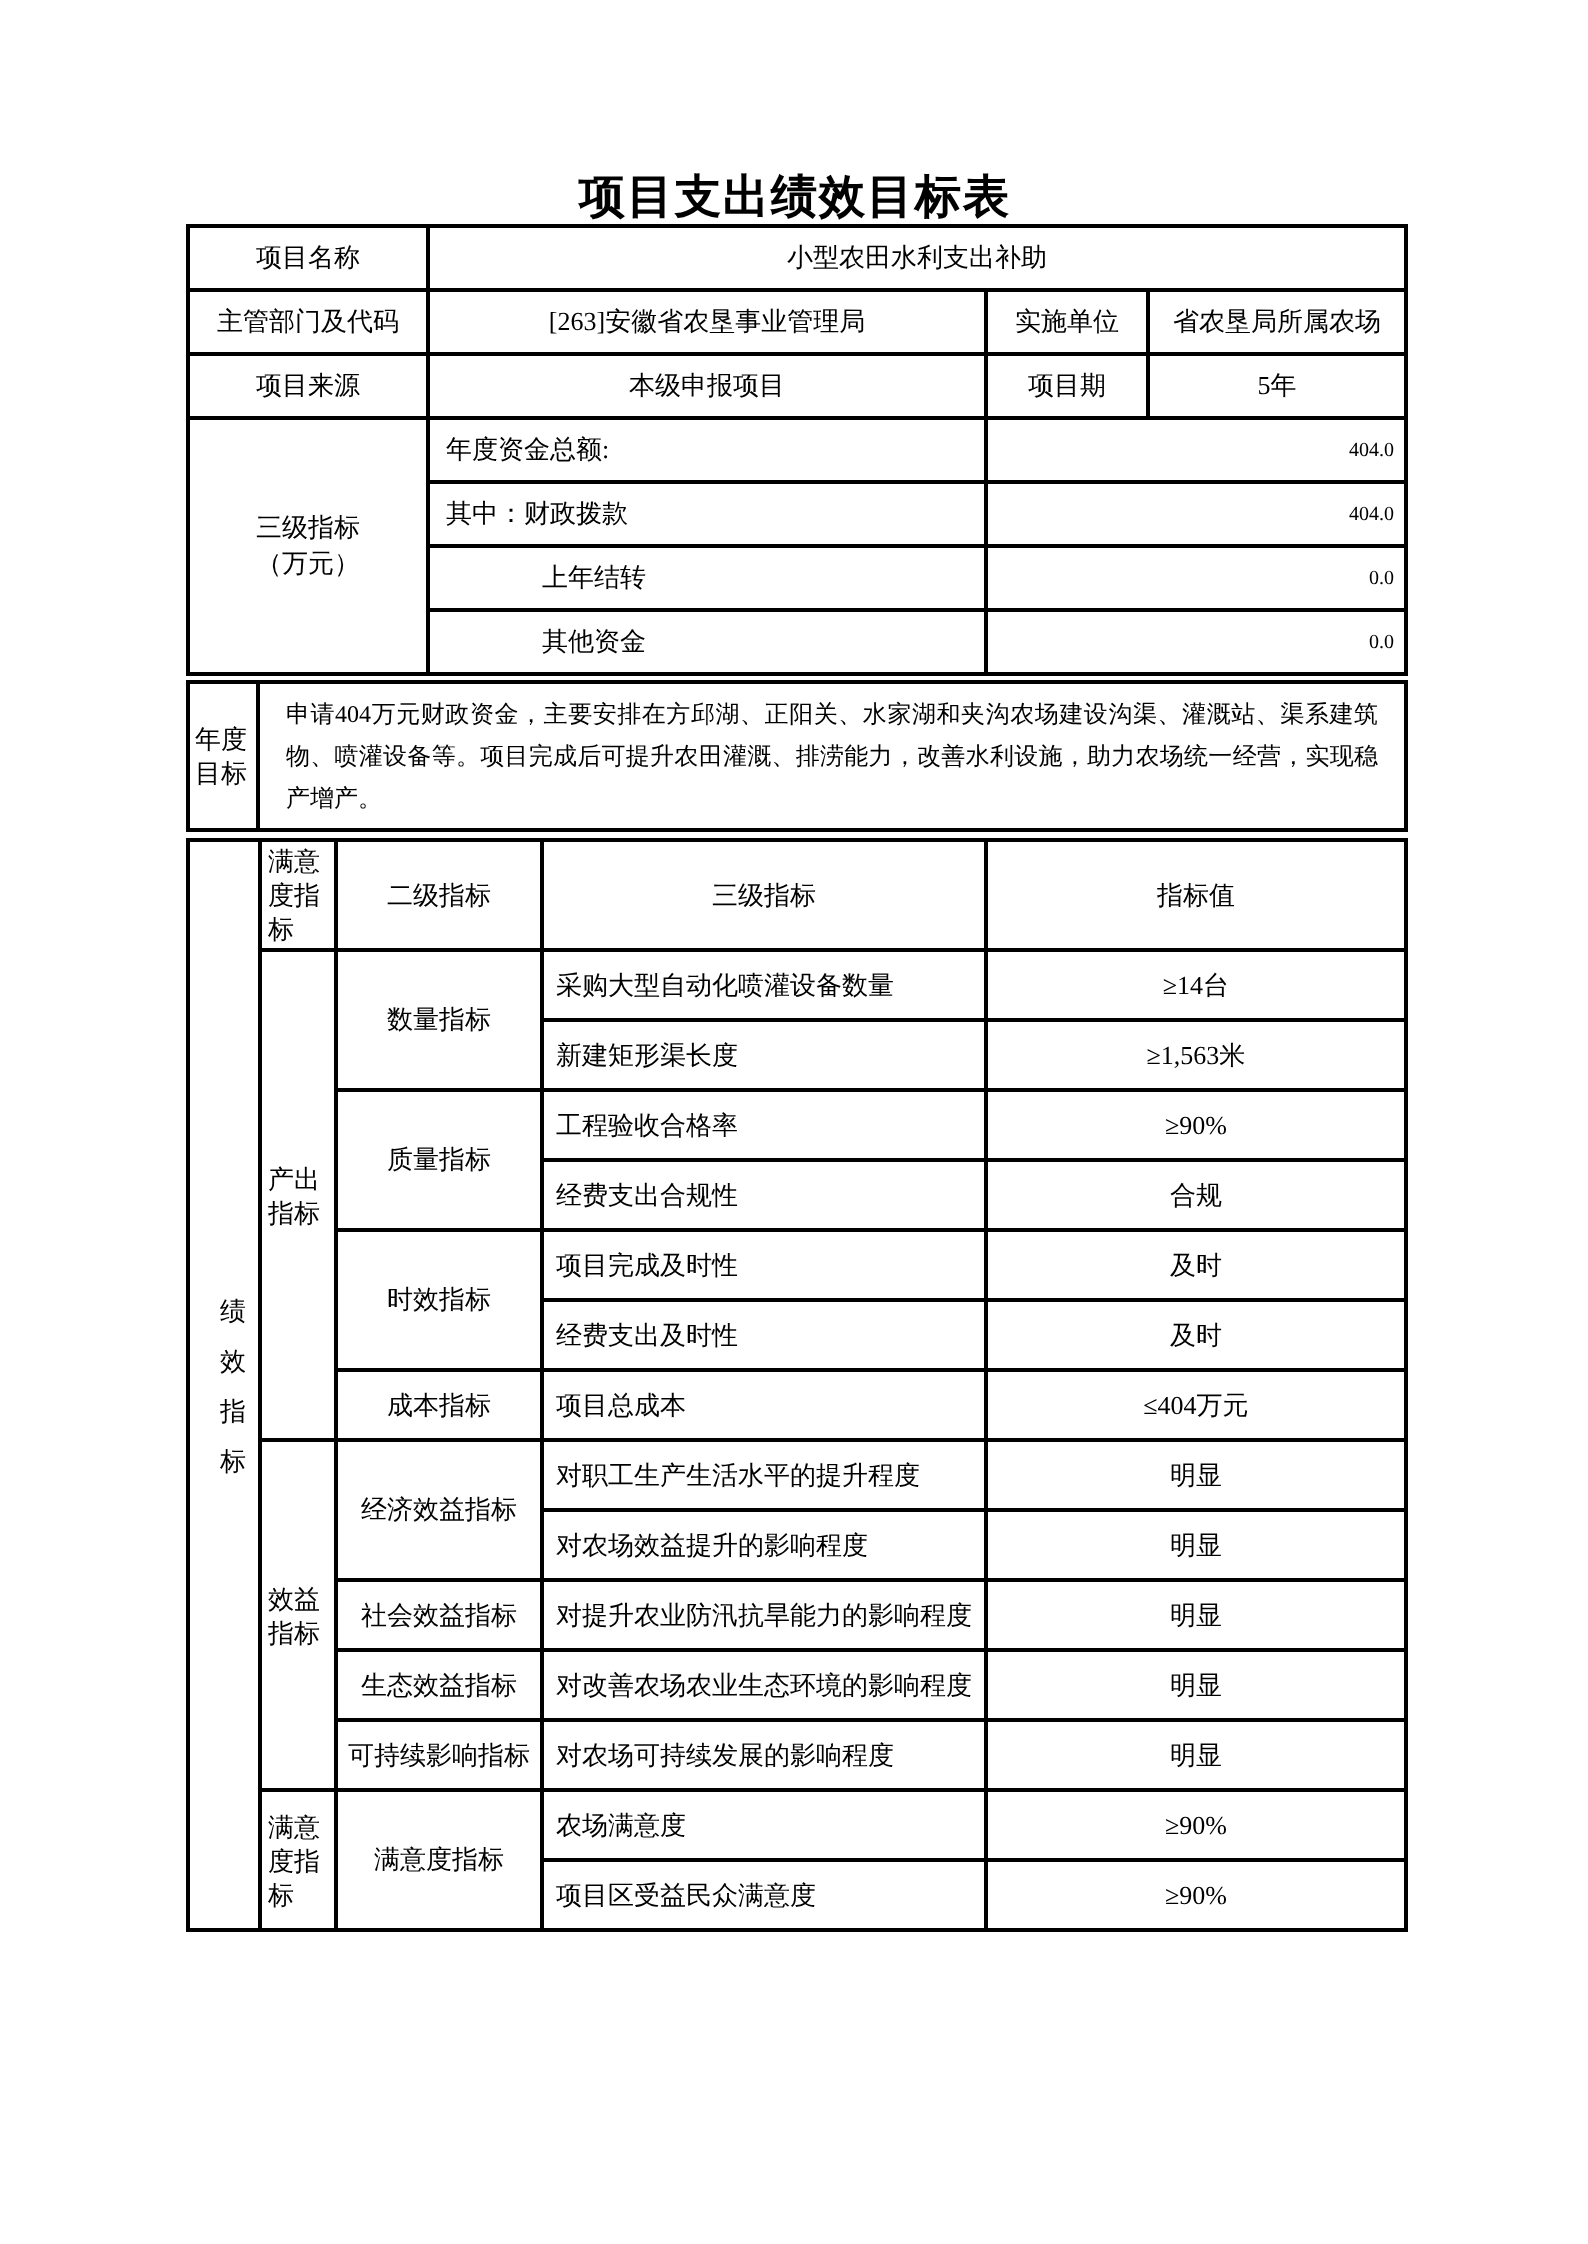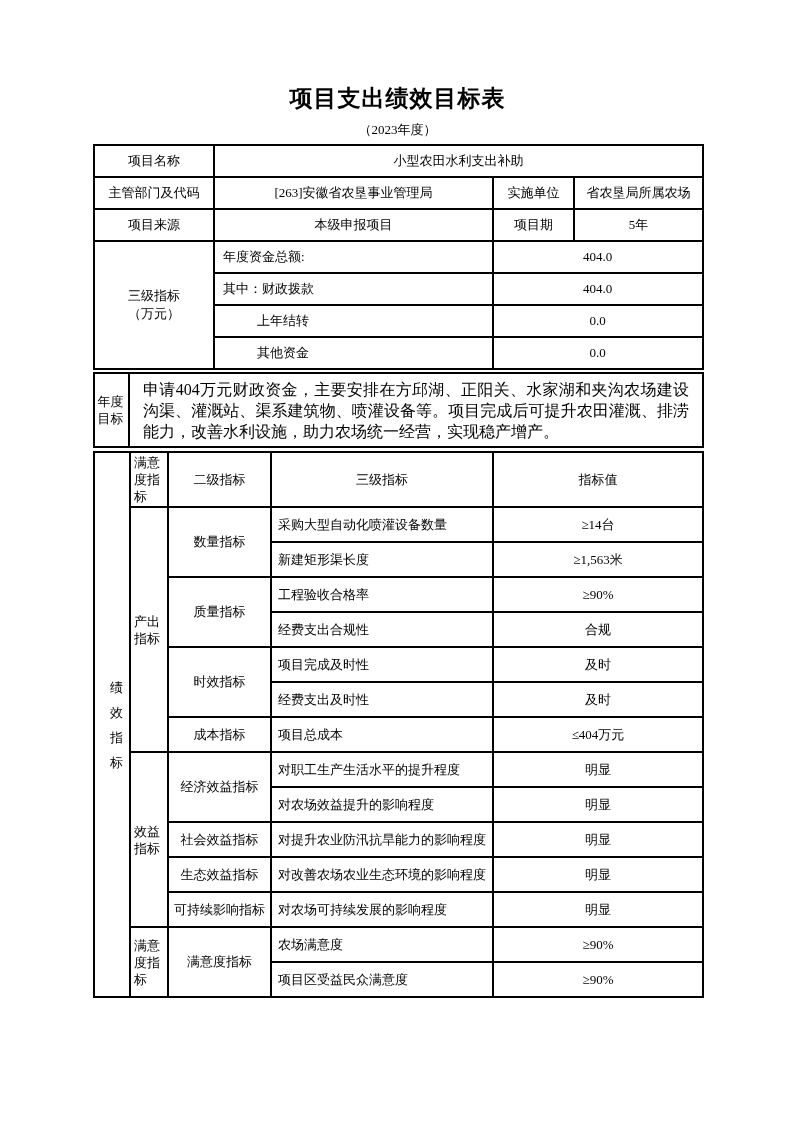--- a/index.html
+++ b/index.html
@@ -46,22 +46,22 @@
   }
   .t1 td { height: 28px; }
   .t1 { margin-bottom: 2px; }
   .t2 { margin-bottom: 3px; }
   .t2 td { height: 70px; }
   .t3 tr { height: 35px; }
   .t3 tr.hdr { height: 41px; }
   .c { text-align: center; }
   .l { text-align: left; padding-left: 8px; }
   .l3 { text-align: left; padding-left: 6px; }
-  .r { text-align: center; padding-right: 5px; font-size: 13px; }
-  .indent { padding-left: 42px; border-radius: 10px; }
+  .r { text-align: right; padding-right: 5px; font-size: 10px; }
+  .indent { padding-left: 56px; border-radius: 10px; }
   .wnarrow {
     width: 30px;
     margin: 0 auto;
     word-break: break-all;
     line-break: anywhere;
     text-align: left;
     line-height: 17px;
   }
   .w60 {
     width: 60px;
@@ -74,33 +74,32 @@
   .vtext {
     width: 15px;
     margin: 0 auto;
     word-break: break-all;
     line-break: anywhere;
     text-align: center;
     line-height: 25px;
     font-size: 13px;
   }
   .goal-text {
-    font-size: 16px;
+    font-size: 12px;
     line-height: 21px;
     text-align: justify;
     padding: 2px 9px;
   }
 </style>
 </head>
 <body>
 
 <div class="page">
 
   <h1 class="doc-title">项目支出绩效目标表</h1>
-  <div class="doc-subtitle">（2023年度）</div>
 
   <table class="t1">
     <colgroup>
       <col style="width:120px">
         <col style="width:279px">
         <col style="width:81px">
         <col style="width:129px">
     </colgroup>
     <tbody>
         <tr>

